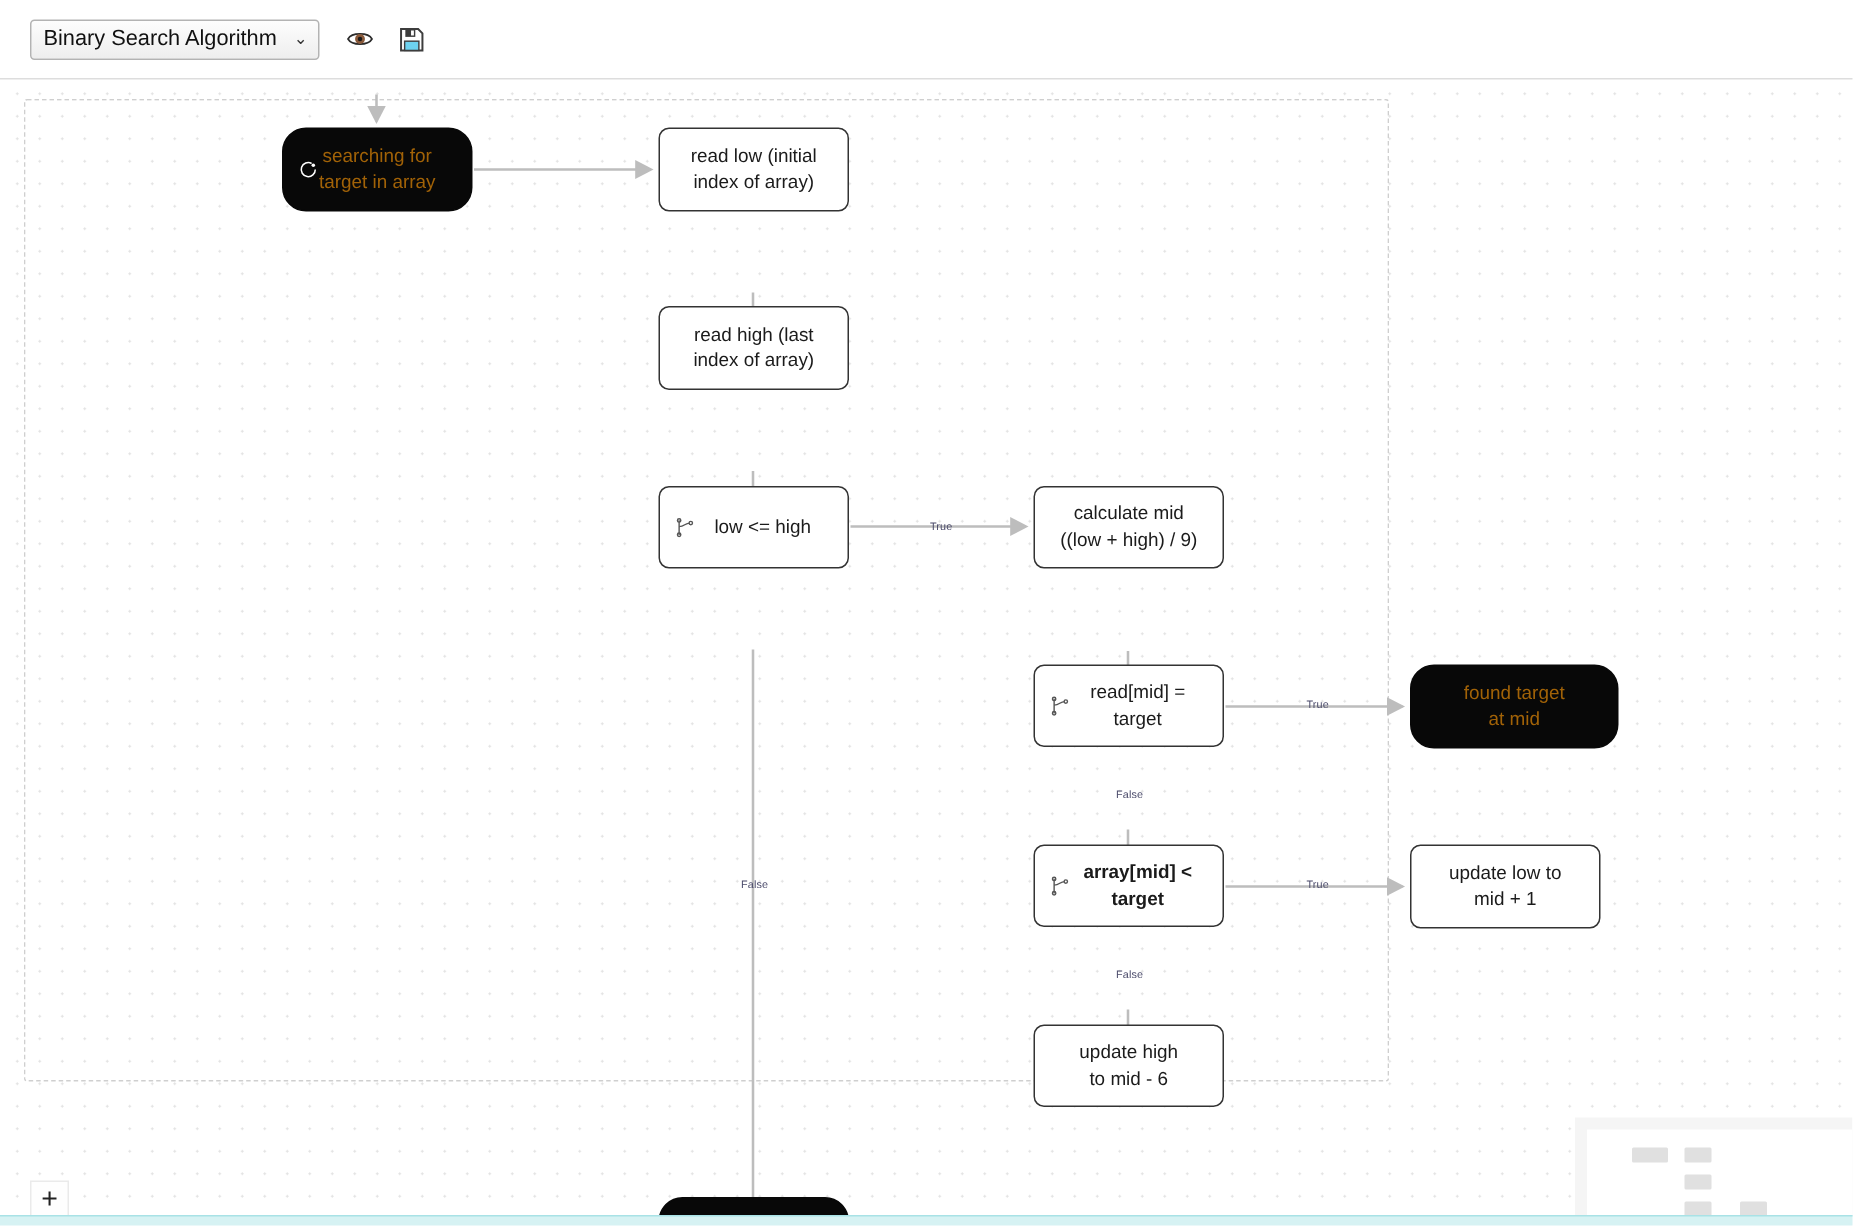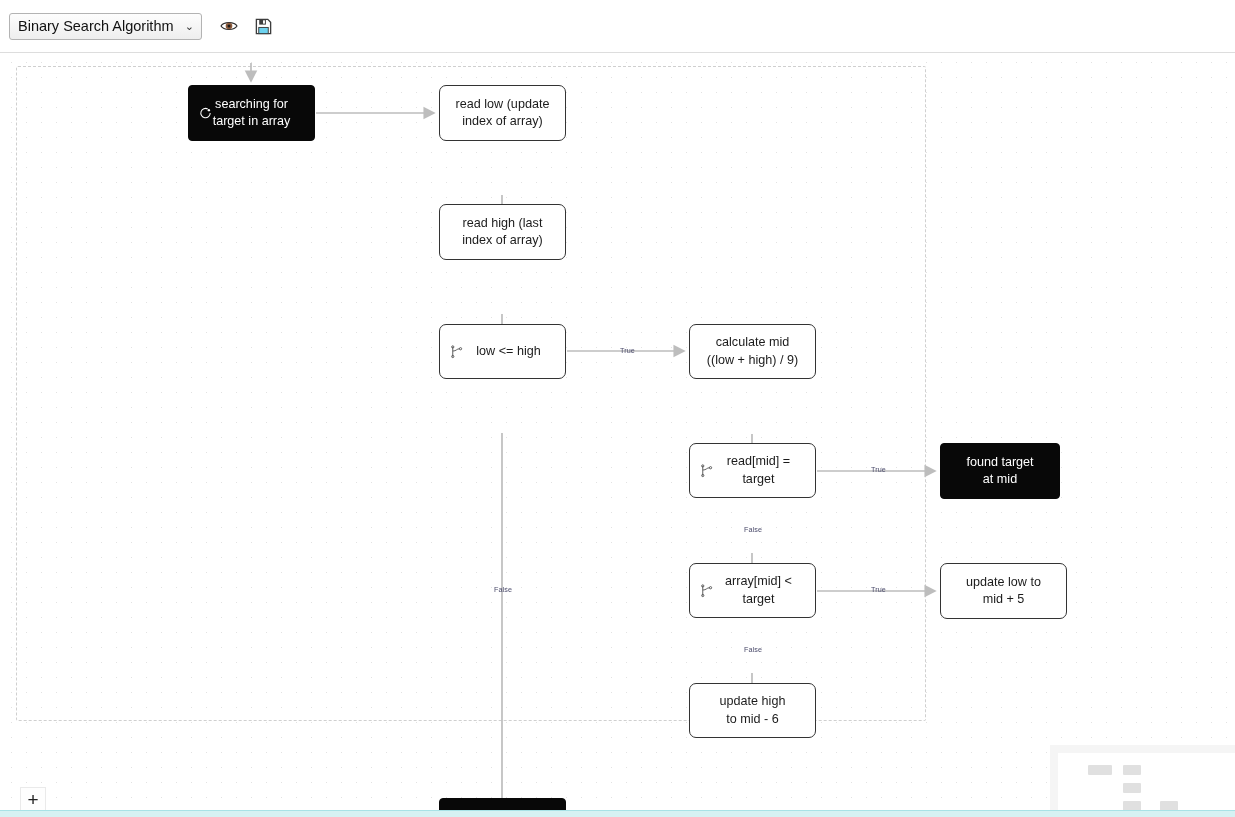--- a/index.html
+++ b/index.html
@@ -10,21 +10,21 @@
     background: #ffffff;
   }
 
   
   #toolbar {
     position: absolute; left: 0; top: 0;
     width: 1235px; height: 53px;
     background: #ffffff;
     border-bottom: 1px solid #dddddd;
     display: flex; align-items: center;
-    padding-left: 9px;
+    padding-left: 20px;
     gap: 12px;
     z-index: 40;
   }
   #flow-select {
     -webkit-appearance: none; appearance: none;
     height: 27px;
     padding: 0 26px 0 8px;
     font-family: "Liberation Sans", sans-serif;
     font-size: 14.5px;
     color: #111;
@@ -84,22 +84,22 @@
     color: #1b1b1b;
     background: #ffffff;
     border: 1.15px solid #333333;
     padding: 4px 8px;
     z-index: 10;
     white-space: pre-line;
   }
   .node.terminal {
     background: #080808;
     border: 1px solid #080808;
-    color: #ffffff;
-    border-radius: 4px;
+    color: #a16207;
+    border-radius: 16px;
   }
   .node.decision { justify-content: center; }
   .node .nicon {
     position: absolute; left: 9px; top: 50%;
     transform: translateY(-50%);
     width: 15px; height: 15px;
     display: flex; align-items: center; justify-content: center;
   }
   .node.decision .ntext { margin-left: 12px; }
 
@@ -218,53 +218,53 @@
       <div class="edge-label" style="left: 871px; top: 532px;">True</div>
       <div class="edge-label" style="left: 744px; top: 592px;">False</div>
     </div>
 
   <div id="node-host">
       <div class="node terminal" style="left: 188px; top: 32px; width: 127px; height: 56px;"><span class="nicon"><svg width="15" height="15" viewBox="0 0 16 16">
             <path d="M13 8 A5 5 0 1 1 10.4 3.7" stroke="#ffffff" stroke-width="1.1" fill="none"></path>
             <circle cx="11.6" cy="5" r="1.25" fill="#ffffff"></circle>
           </svg></span><span class="ntext">searching for
 target in array</span></div>
-      <div class="node" style="left: 439px; top: 32px; width: 127px; height: 56px;"><span class="ntext">read low (update
+      <div class="node" style="left: 439px; top: 32px; width: 127px; height: 56px;"><span class="ntext">read low (initial
 index of array)</span></div>
       <div class="node" style="left: 439px; top: 151px; width: 127px; height: 56px; text-align: center;"><span class="ntext">read high (last
 index of array)</span></div>
       <div class="node decision" style="left: 439px; top: 271px; width: 127px; height: 55px;"><span class="nicon"><svg width="15" height="15" viewBox="0 0 16 16">
             <path d="M4 2.5 L4 13" stroke="#555" stroke-width="1" fill="none"></path>
             <path d="M4 7 C8 7, 8 4.5, 11.5 4.5" stroke="#555" stroke-width="1" fill="none"></path>
             <circle cx="4" cy="2.6" r="1.2" fill="none" stroke="#555" stroke-width="1"></circle>
             <circle cx="4" cy="12.8" r="1.2" fill="none" stroke="#555" stroke-width="1"></circle>
             <circle cx="12.3" cy="4.5" r="1.2" fill="none" stroke="#555" stroke-width="1"></circle>
           </svg></span><span class="ntext">low &lt;= high</span></div>
       <div class="node" style="left: 689px; top: 271px; width: 127px; height: 55px;"><span class="ntext">calculate mid
 ((low + high) / 9)</span></div>
       <div class="node decision" style="left: 689px; top: 390px; width: 127px; height: 55px;"><span class="nicon"><svg width="15" height="15" viewBox="0 0 16 16">
             <path d="M4 2.5 L4 13" stroke="#555" stroke-width="1" fill="none"></path>
             <path d="M4 7 C8 7, 8 4.5, 11.5 4.5" stroke="#555" stroke-width="1" fill="none"></path>
             <circle cx="4" cy="2.6" r="1.2" fill="none" stroke="#555" stroke-width="1"></circle>
             <circle cx="4" cy="12.8" r="1.2" fill="none" stroke="#555" stroke-width="1"></circle>
             <circle cx="12.3" cy="4.5" r="1.2" fill="none" stroke="#555" stroke-width="1"></circle>
           </svg></span><span class="ntext">read[mid] =
 target</span></div>
-      <div class="node terminal" style="left: 940px; top: 390px; width: 120px; height: 56px;"><span class="ntext">found target
+      <div class="node terminal" style="left: 940px; top: 390px; width: 139px; height: 56px;"><span class="ntext">found target
 at mid</span></div>
-      <div class="node decision" style="left: 689px; top: 510px; width: 127px; height: 55px;"><span class="nicon"><svg width="15" height="15" viewBox="0 0 16 16">
+      <div class="node decision" style="left: 689px; top: 510px; width: 127px; height: 55px; font-weight: bold;"><span class="nicon"><svg width="15" height="15" viewBox="0 0 16 16">
             <path d="M4 2.5 L4 13" stroke="#555" stroke-width="1" fill="none"></path>
             <path d="M4 7 C8 7, 8 4.5, 11.5 4.5" stroke="#555" stroke-width="1" fill="none"></path>
             <circle cx="4" cy="2.6" r="1.2" fill="none" stroke="#555" stroke-width="1"></circle>
             <circle cx="4" cy="12.8" r="1.2" fill="none" stroke="#555" stroke-width="1"></circle>
             <circle cx="12.3" cy="4.5" r="1.2" fill="none" stroke="#555" stroke-width="1"></circle>
           </svg></span><span class="ntext">array[mid] &lt;
 target</span></div>
       <div class="node" style="left: 940px; top: 510px; width: 127px; height: 56px;"><span class="ntext">update low to
-mid + 5</span></div>
+mid + 1</span></div>
       <div class="node" style="left: 689px; top: 630px; width: 127px; height: 55px;"><span class="ntext">update high
 to mid - 6</span></div>
       <div class="node terminal" style="left: 439px; top: 745px; width: 127px; height: 56px;"></div>
     </div>
 
   <div id="controls">
     <div class="ctrl-btn">+</div>
   </div>
 
   <div id="minimap">

